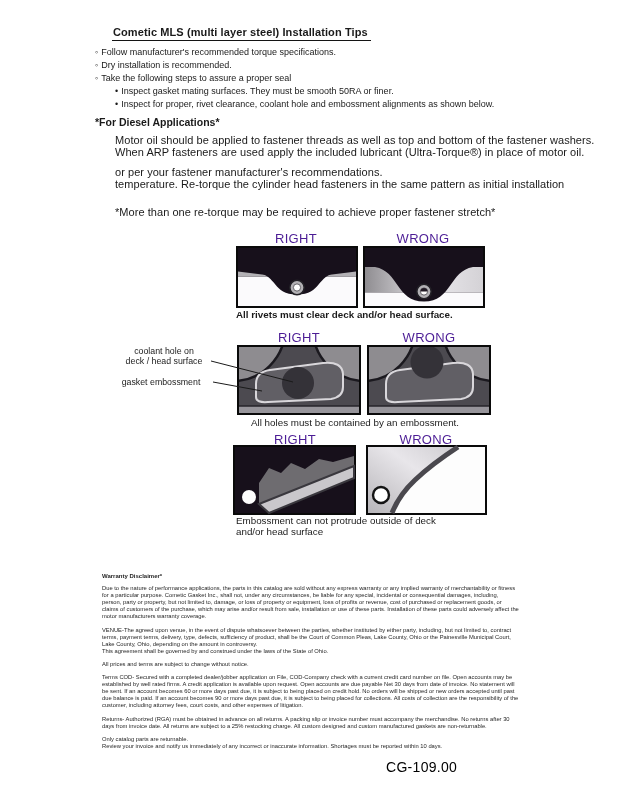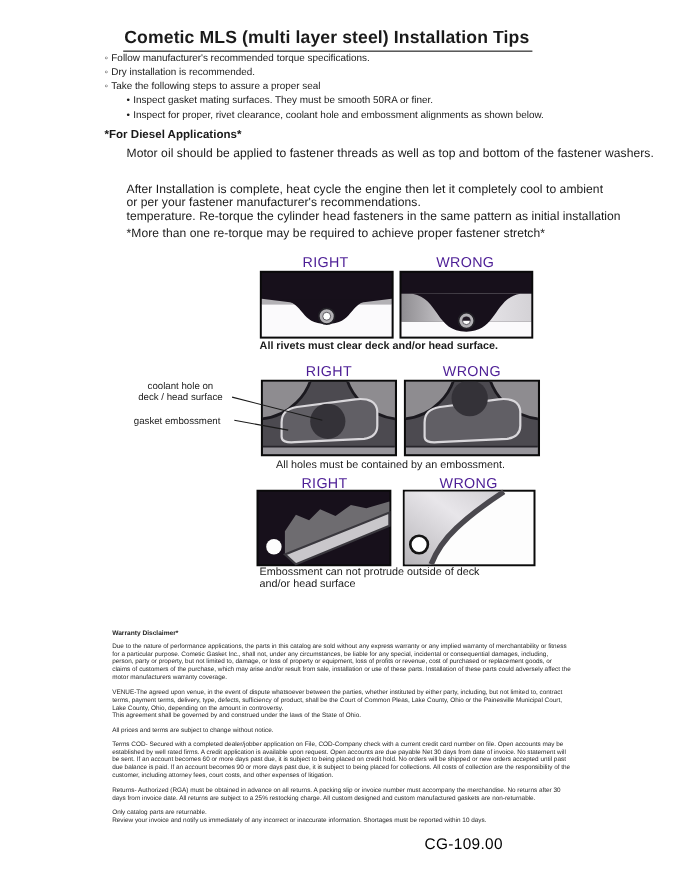--- a/index.html
+++ b/index.html
@@ -1,19 +1,19 @@
 <!DOCTYPE html>
 <html><head>
 <meta charset="utf-8">
 <style>
   html,body{margin:0;padding:0;background:#ffffff;}
   .page{position:relative;width:618px;height:800px;background:#ffffff;
         font-family:"Liberation Sans",sans-serif;color:#1a1a1a;overflow:hidden;}
   .abs{position:absolute;}
-  .title{font-weight:bold;font-size:16px;letter-spacing:.1px;
+  .title{font-weight:bold;font-size:11px;letter-spacing:.1px;
          border-bottom:1.4px solid #141414;padding:0 3px 2px 1px;}
   .bullets{font-size:9px;line-height:13px;width:430px;}
   .b-row{display:flex;align-items:baseline;}
   .b-row.indent{margin-left:20px;}
   .b-glyph{flex:none;margin-right:3px;font-size:9px;}
   .h2{font-weight:bold;font-size:10.5px;}
   .para{font-size:11px;line-height:12.3px;letter-spacing:.05px;margin-left:20px;}
   .dlabel{font-size:13px;width:64px;text-align:center;letter-spacing:.3px;color:#4c1d95;}
   .caption{font-size:9.8px;line-height:10.5px;color:#1b1b1b;}
   .ann{font-size:8.8px;line-height:10px;text-align:center;color:#1b1b1b;}
@@ -51,24 +51,24 @@
     <div class="b-row indent">
       <span class="b-glyph">•</span>
       <span>Inspect for proper, rivet clearance, coolant hole and embossment alignments as shown below.</span>
     </div>
   </div>
 
   <div class="abs h2" style="left:95px;top:116px;">*For Diesel Applications*</div>
 
   <div class="abs para" style="left:95px;top:134px;">
     <div>Motor oil should be applied to fastener threads as well as top and bottom of the fastener washers.</div>
+    <div>When ARP fasteners are used apply the included lubricant (Ultra-Torque®) in place of motor oil.</div>
   </div>
 
   <div class="abs para" style="left:95px;top:166px;">
-    <div>After Installation is complete, heat cycle the engine then let it completely cool to ambient</div>
     <div>or per your fastener manufacturer's recommendations.</div>
     <div>temperature. Re-torque the cylinder head fasteners in the same pattern as initial installation</div>
   </div>
 
   <div class="abs para" style="left:95px;top:206px;">*More than one re-torque may be required to achieve proper fastener stretch*</div>
 
   <div class="abs dlabel" style="left:264px;top:231px;">RIGHT</div>
   <div class="abs dlabel" style="left:391px;top:231px;">WRONG</div>
 
   <svg class="abs" style="left:236px;top:246px;" width="122" height="62" viewBox="0 0 122 62">

